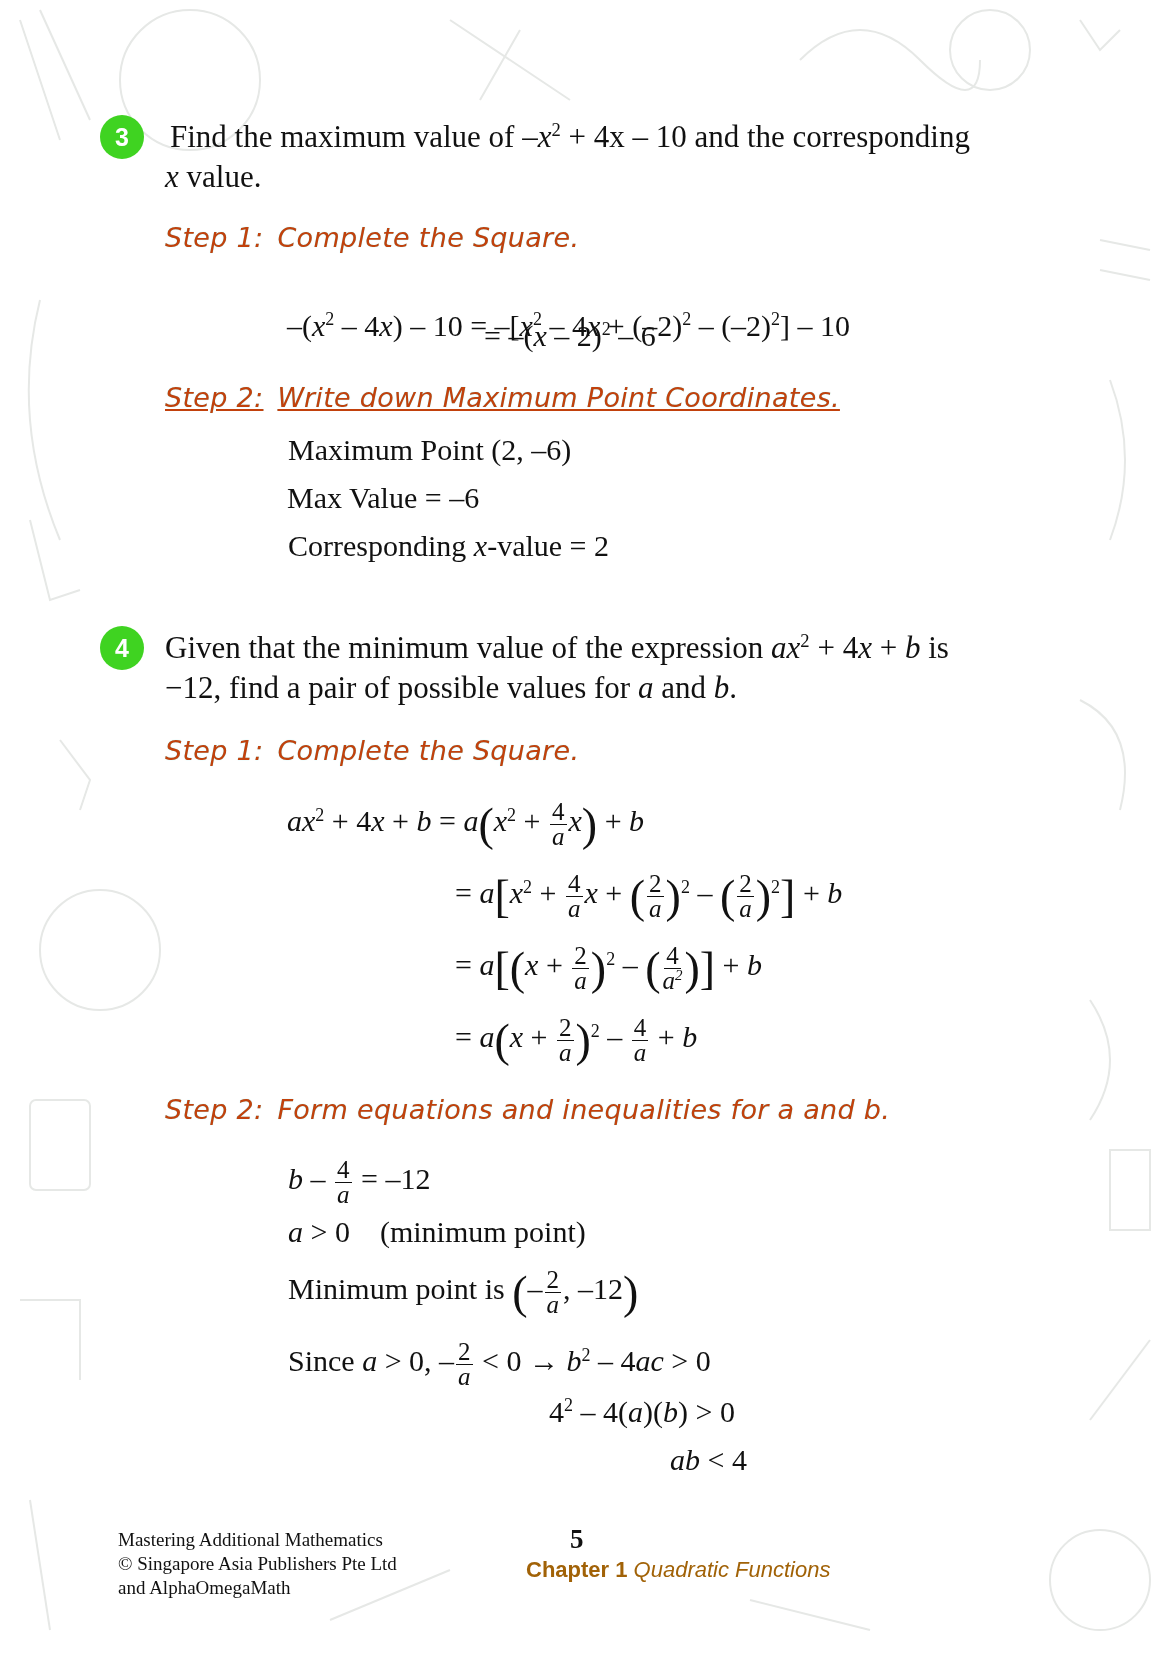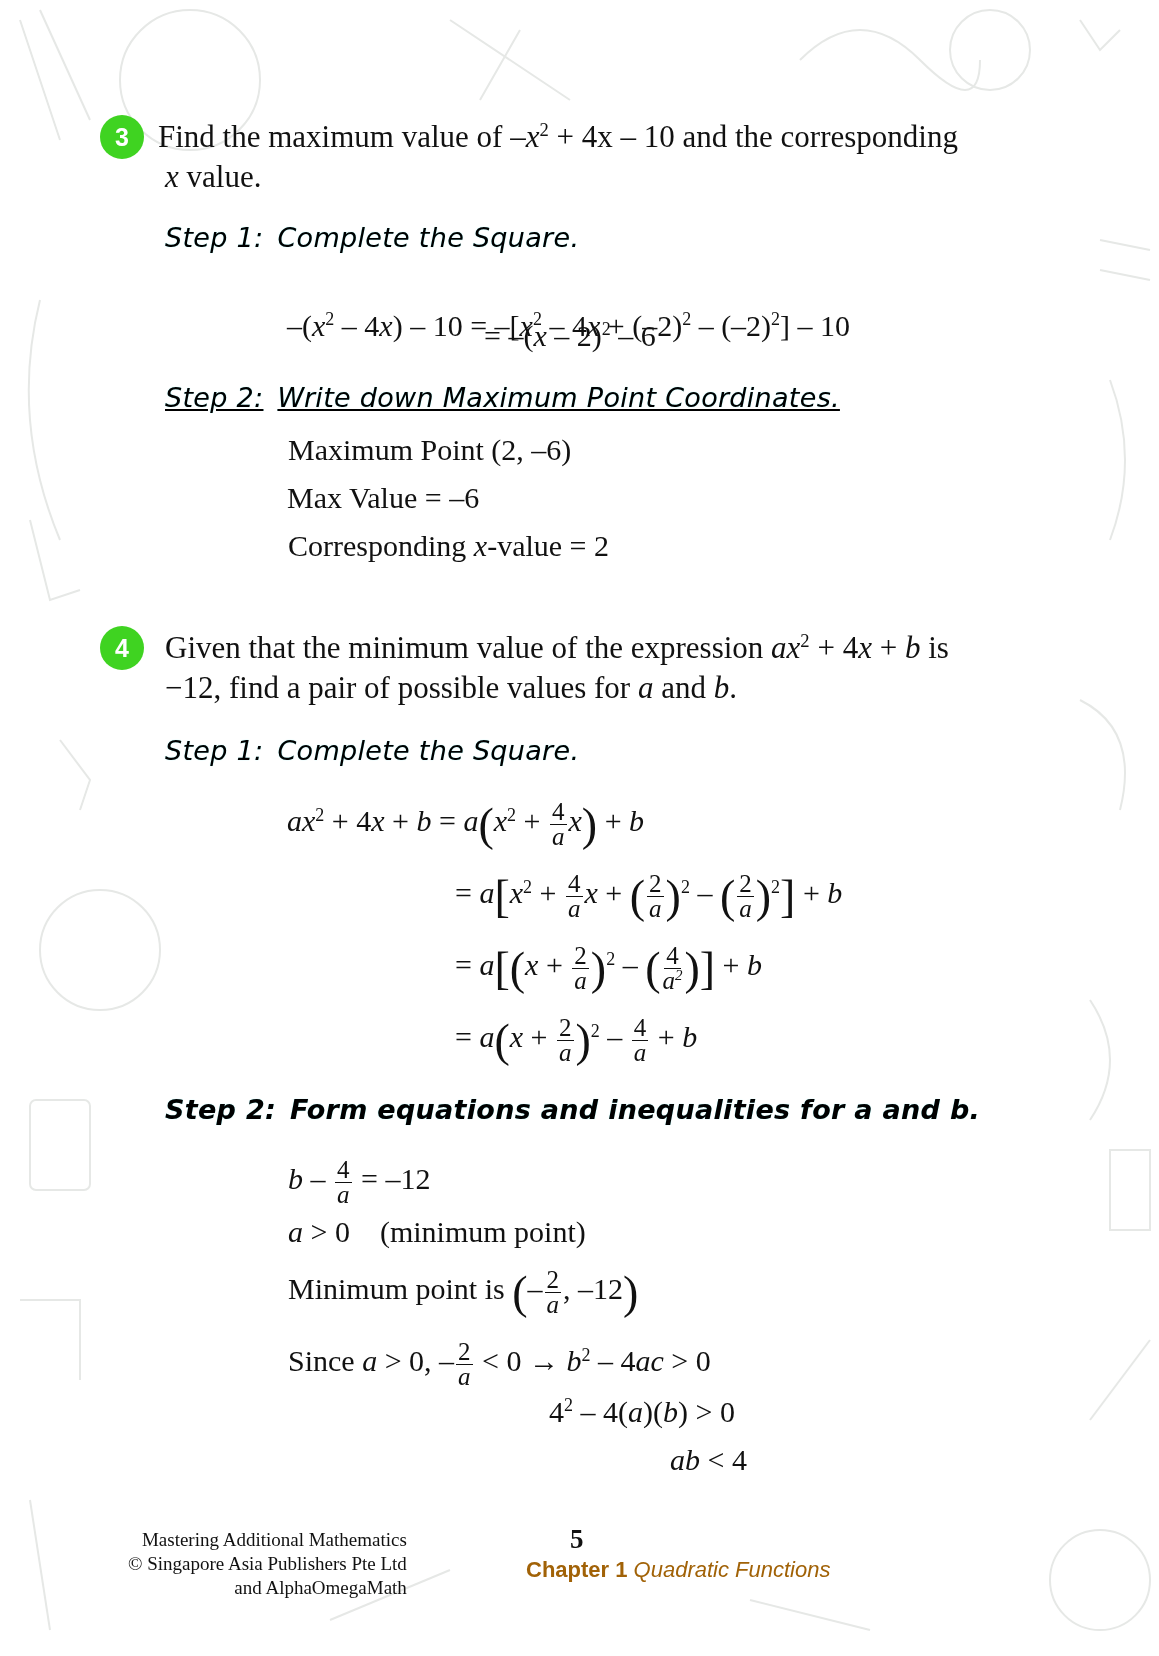--- a/index.html
+++ b/index.html
@@ -4,21 +4,21 @@
 <style>
   html,body{margin:0;padding:0;}
   body{width:1159px;height:1656px;position:relative;background:#fff;overflow:hidden;
        font-family:"Liberation Serif","DejaVu Serif",serif;color:#111;}
   .bg{position:absolute;inset:0;pointer-events:none;}
   .abs{position:absolute;white-space:nowrap;}
   .q{font-size:31px;line-height:40px;}
   .badge{position:absolute;width:44px;height:44px;border-radius:50%;background:#3fd321;
          color:#fff;font-family:"Liberation Sans",sans-serif;font-weight:bold;font-size:25px;
          text-align:center;line-height:44px;}
-  .step{font-family:"DejaVu Sans",sans-serif;font-style:italic;color:#000000;font-size:27px;
+  .step{font-family:"DejaVu Sans",sans-serif;font-style:italic;color:#c2410c;font-size:27px;
         letter-spacing:0.3px;text-shadow:0 0 1px #8ff4f7;}
   .step .lbl{margin-right:14px;}
   .m{font-size:30px;line-height:36px;}
   i{font-style:italic;}
   sup{font-size:60%;vertical-align:0.6em;line-height:0;}
   .fr{display:inline-flex;flex-direction:column;align-items:center;vertical-align:middle;
       font-size:25px;line-height:24px;margin:0 2px;}
   .fr .n{border-bottom:1.5px solid #111;padding:0 2px;}
   .fr .d{font-style:italic;}
   .big{font-size:46px;line-height:40px;vertical-align:middle;font-weight:100;}
@@ -52,21 +52,21 @@
     <path d="M20 1300 l60 0 l0 80"></path>
       <path d="M1090 1420 l60 -80"></path>
     <path d="M30 1500 l20 130"></path>
       <path d="M330 1620 l120 -50"></path>
       <path d="M750 1600 l120 30"></path>
     <circle cx="1100" cy="1580" r="50"></circle>
   </g>
 </svg>
 
 <div class="badge" style="left:100px;top:115px;">3</div>
-<div class="abs q" style="left:158px;top:117px;">
+<div class="abs q" style="left:170px;top:117px;">
   <span>Find the maximum value of –</span><i>x</i><sup>2</sup><span> + 4x – 10 and the corresponding</span>
 </div>
 <div class="abs q" style="left:165px;top:157px;"><i>x</i><span> value.</span></div>
 
 <div class="abs step" style="left:165px;top:222px;">
   <span class="lbl">Step 1:</span><span>Complete the Square.</span>
 </div>
 <div class="abs m" style="left:287px;top:270px;margin-top:38px;">
   –(<i>x</i><sup>2</sup> – 4<i>x</i>) – 10 = –[<i>x</i><sup>2</sup> – 4<i>x</i> + (–2)<sup>2</sup> – (–2)<sup>2</sup>] – 10
 </div>
@@ -119,21 +119,21 @@
 <div class="abs m" style="left:455px;top:1016px;">
   = <i>a</i><span class="big">(</span><i>x</i> + <span class="fr">
       <span class="n">2</span>
       <span class="d">a</span>
     </span><span class="big">)</span><sup>2</sup> – <span class="fr">
       <span class="n">4</span>
       <span class="d">a</span>
     </span> + <i>b</i>
 </div>
 
-<div class="abs step" style="left:165px;top:1094px;font-weight:bold;">
+<div class="abs step" style="left:165px;top:1094px;">
   <span class="lbl">Step 2:</span><span>Form equations and inequalities for a and b.</span>
 </div>
 
 <div class="abs m" style="left:288px;top:1158px;">
   <i>b</i> – <span class="fr">
       <span class="n">4</span>
       <span class="d">a</span>
     </span> = –12
 </div>
 <div class="abs m" style="left:288px;top:1214px;"><i>a</i> &gt; 0 &nbsp;&nbsp;&nbsp;(minimum point)</div>
@@ -145,21 +145,21 @@
 </div>
 <div class="abs m" style="left:288px;top:1340px;">
   Since <i>a</i> &gt; 0, –<span class="fr">
       <span class="n">2</span>
       <span class="d">a</span>
     </span> &lt; 0 → <i>b</i><sup>2</sup> – 4<i>ac</i> &gt; 0
 </div>
 <div class="abs m" style="left:549px;top:1394px;">4<sup>2</sup> – 4(<i>a</i>)(<i>b</i>) &gt; 0</div>
 <div class="abs m" style="left:670px;top:1442px;"><i>ab</i> &lt; 4</div>
 
-<div class="abs footer-left" style="left:128px;top:1528px;text-align:right;">
+<div class="abs footer-left" style="left:118px;top:1528px;">
   <div>Mastering Additional Mathematics</div>
   <div>© Singapore Asia Publishers Pte Ltd</div>
   <div>and AlphaOmegaMath</div>
 </div>
 <div class="abs pagenum" style="left:570px;top:1524px;">5</div>
 <div class="abs chapter" style="left:526px;top:1557px;">
   <b>Chapter 1</b> <em>Quadratic Functions</em>
 </div>
 
 </body></html>

